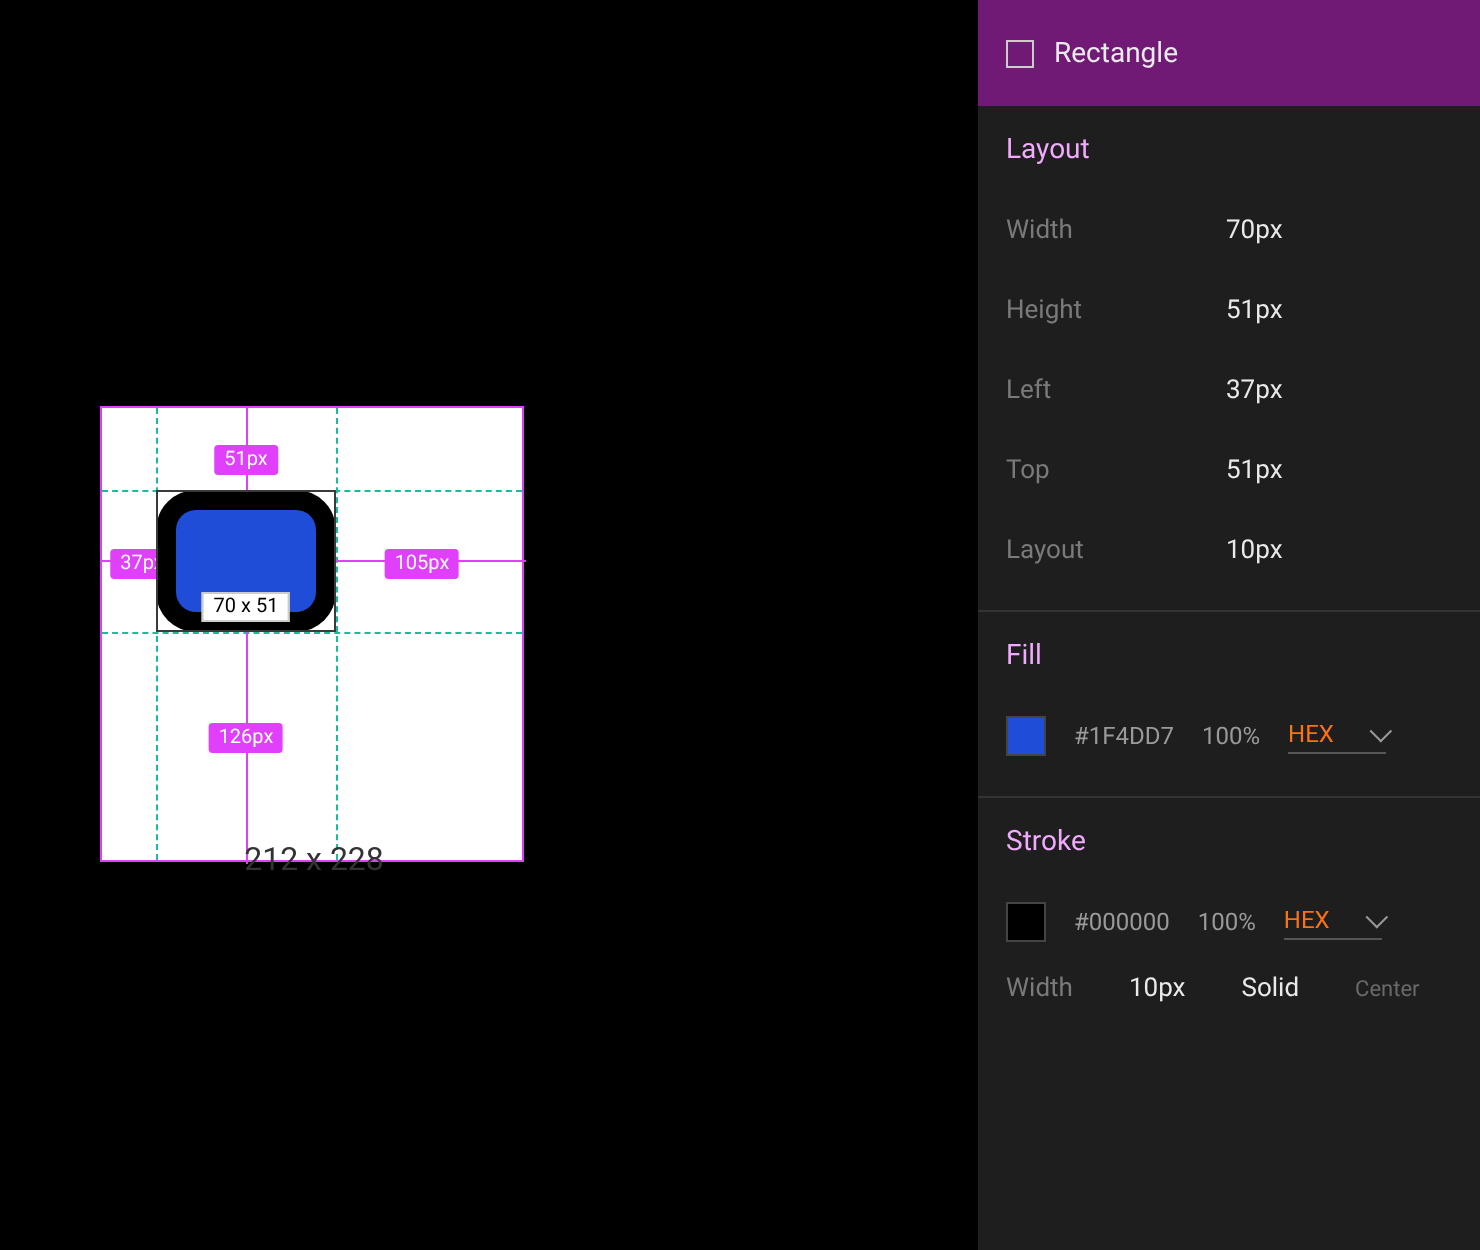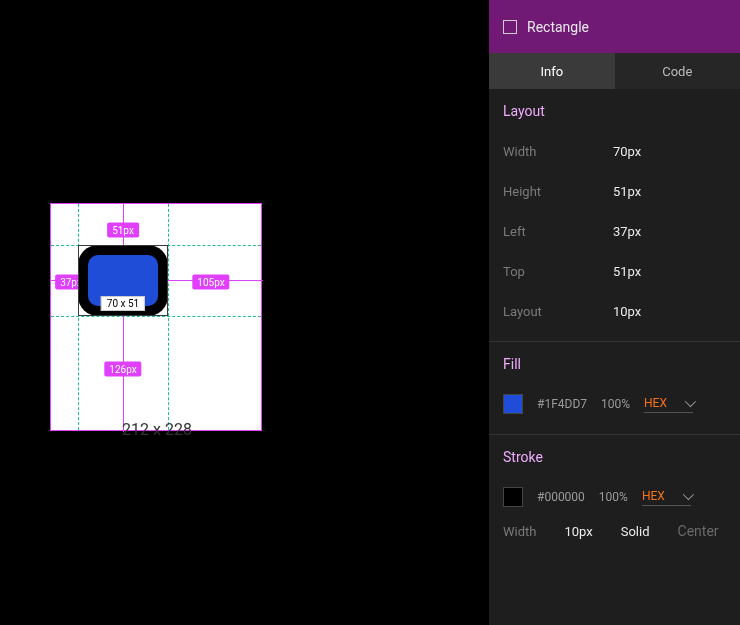--- a/index.html
+++ b/index.html
@@ -146,21 +146,21 @@
       transform: rotate(45deg) translateY(-2px);
     }
     .stroke-props {
       display: flex;
       gap: 28px;
       align-items: center;
       margin-top: 6px;
     }
     .sp-label { color: #7a7a7a; font-size: 13px; }
     .sp-val { color: #eaeaea; font-size: 13px; }
-    .sp-inactive { color: #6a6a6a; font-size: 14px; }
+    .sp-inactive { color: #6a6a6a; font-size: 11px; }
   </style>
 </head>
 <body>
 
 <div class="canvas-area">
   <div class="artboard">
 
     <div class="guide-v" style="left:27px"></div>
     <div class="guide-v" style="left:117px"></div>
     <div class="guide-h" style="top:41px"></div>
@@ -184,24 +184,20 @@
     <div class="artboard-size" style="left:106px; top:216px">212 x 228</div>
   </div>
 </div>
 
 <div class="panel">
   <div class="panel-header">
     <span class="shape-icon"></span>
     <span class="shape-name">Rectangle</span>
   </div>
 
-  <div class="tabs">
-    <div class="tab active">Info</div>
-    <div class="tab inactive">Code</div>
-  </div>
 
   <div class="section">
     <div class="section-title">Layout</div>
     <div class="prop-row">
       <span class="prop-label">Width</span>
       <span class="prop-value">70px</span>
     </div>
     <div class="prop-row">
       <span class="prop-label">Height</span>
       <span class="prop-value">51px</span>

